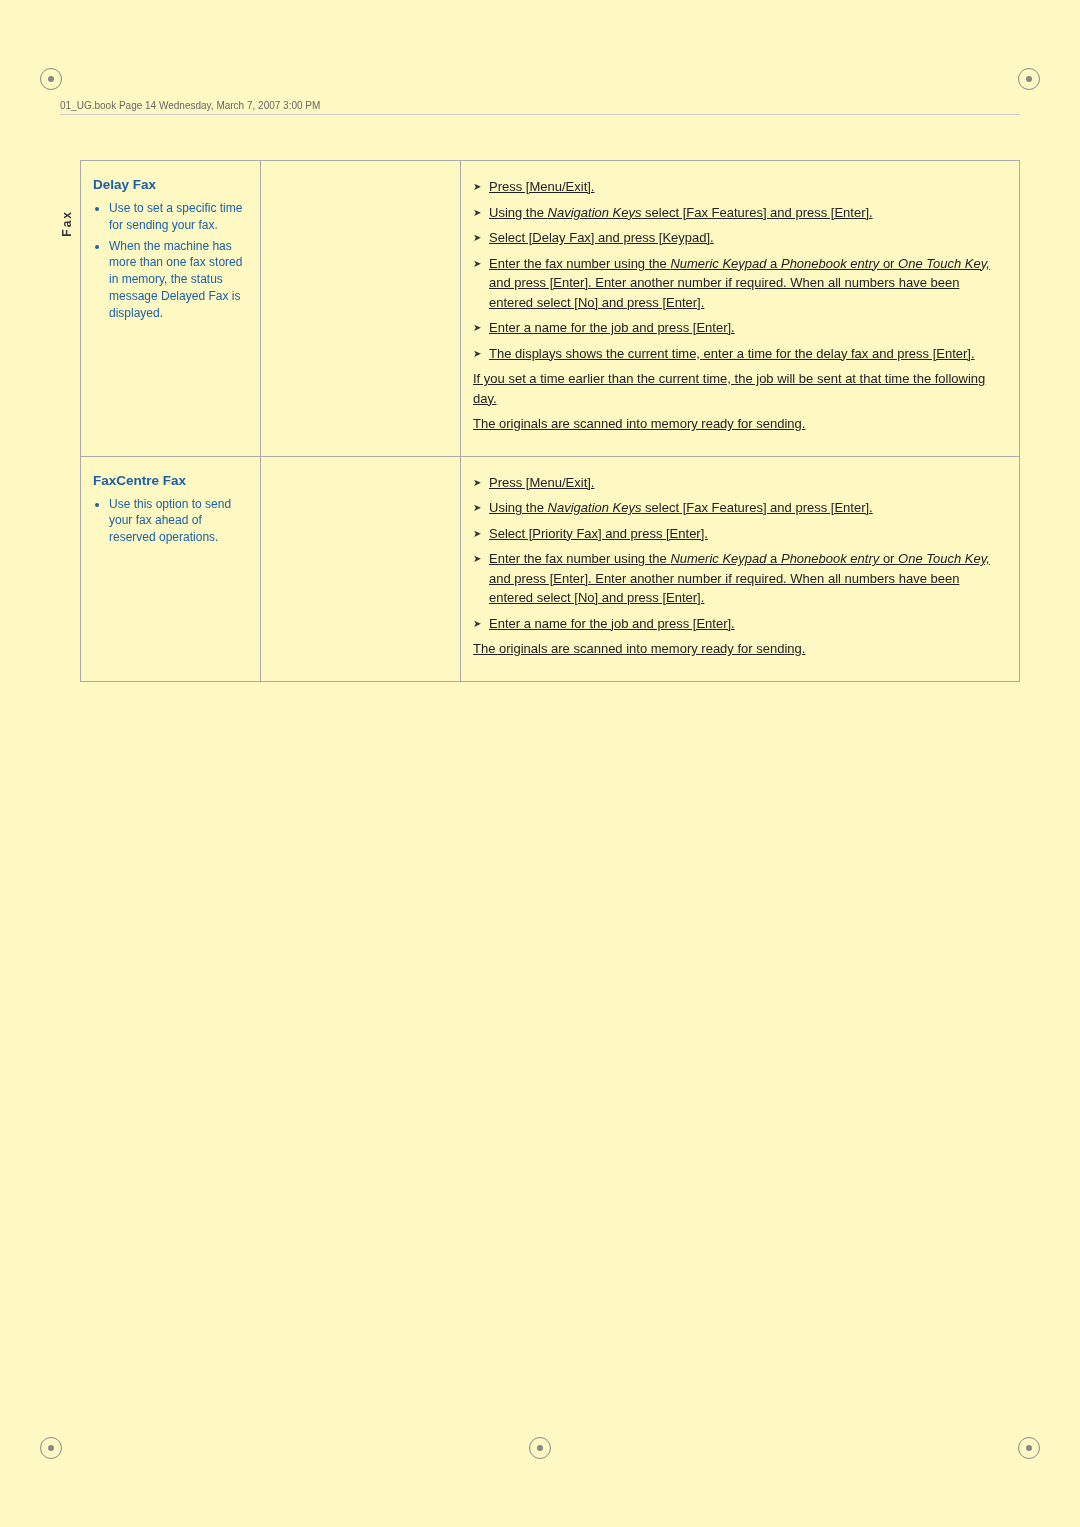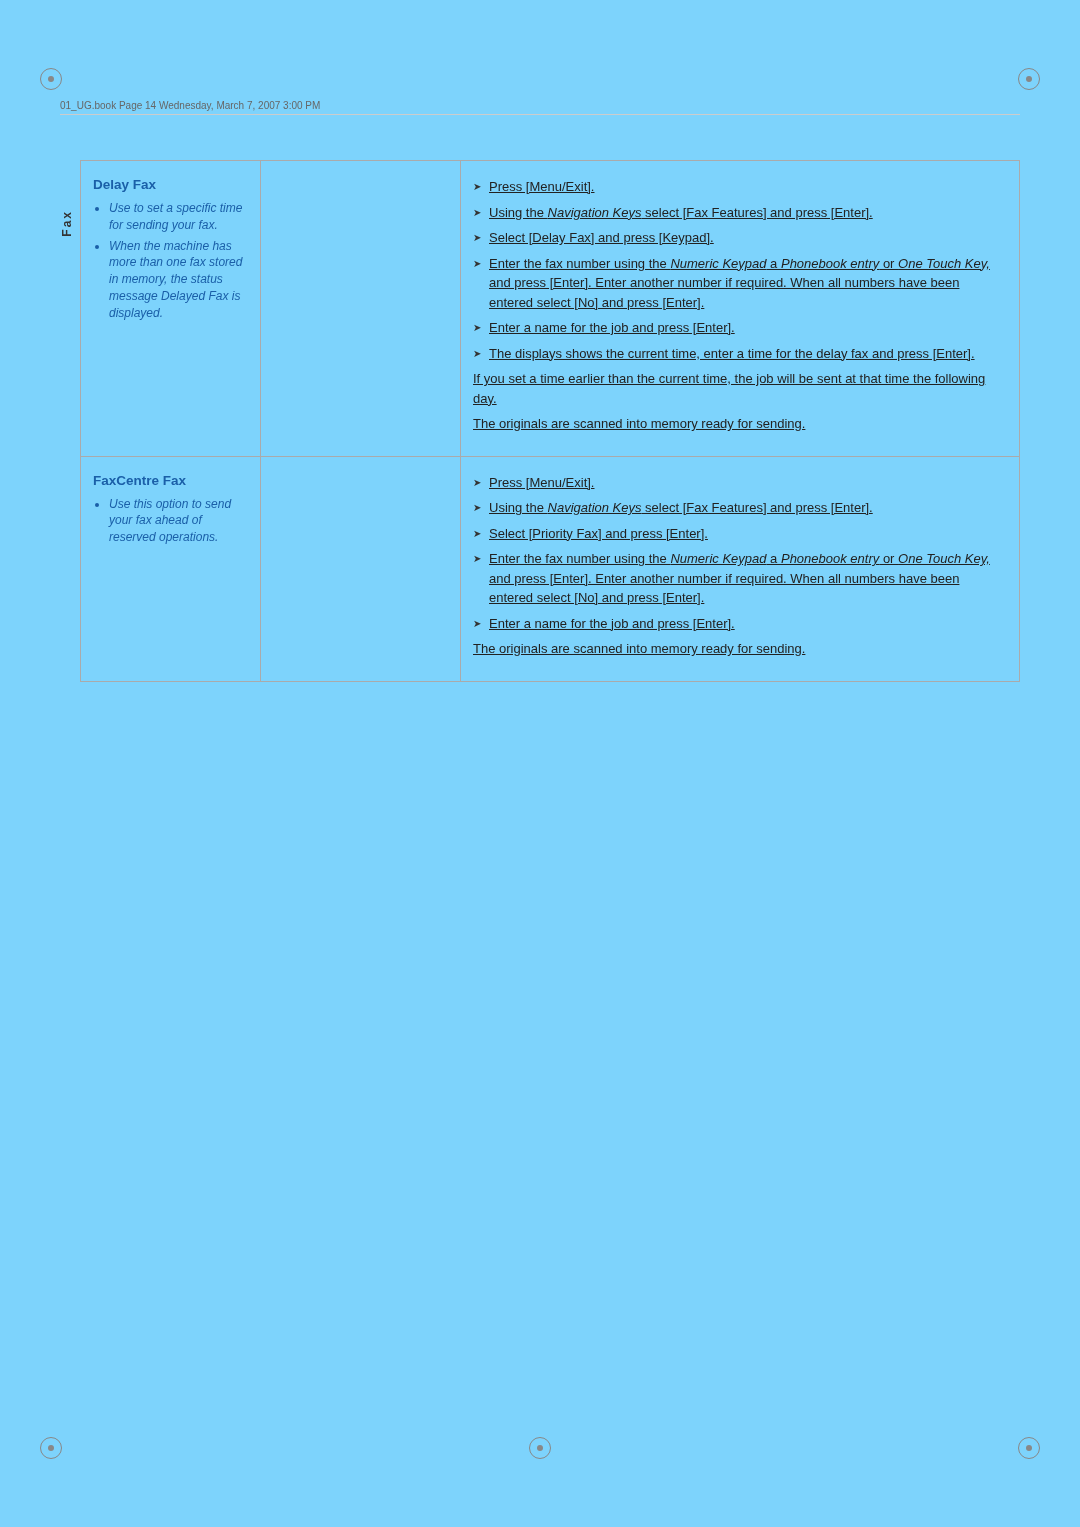--- a/index.html
+++ b/index.html
@@ -9,21 +9,21 @@
       font-size: 13px;
       color: #222;
       width: 1080px;
       min-height: 1527px;
       position: relative;
     }
 
     .page-container {
       width: 1080px;
       min-height: 1527px;
-      background: #7dd3fc;
+      background: #fef9c3;
       position: relative;
       padding: 0;
     }
 
     
     .reg-mark {
       position: absolute;
       width: 22px;
       height: 22px;
       border: 1.5px solid #888;
@@ -113,21 +113,20 @@
       margin-bottom: 8px;
     }
 
     
     .feature-bullets {
       list-style: disc;
       padding-left: 16px;
       margin-top: 4px;
     }
     .feature-bullets li {
-      font-style: italic;
       color: #1a5fa8;
       font-size: 12px;
       margin-bottom: 4px;
       line-height: 1.4;
     }
 
     
     .steps-list {
       list-style: none;
       padding: 0;

